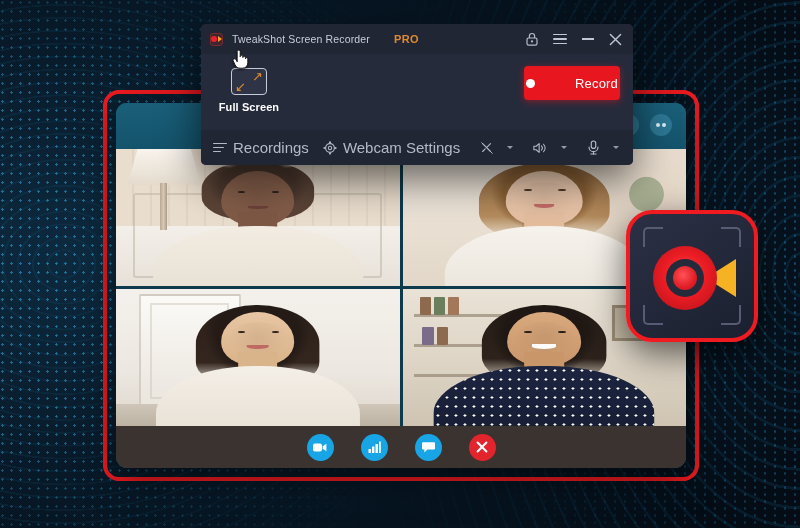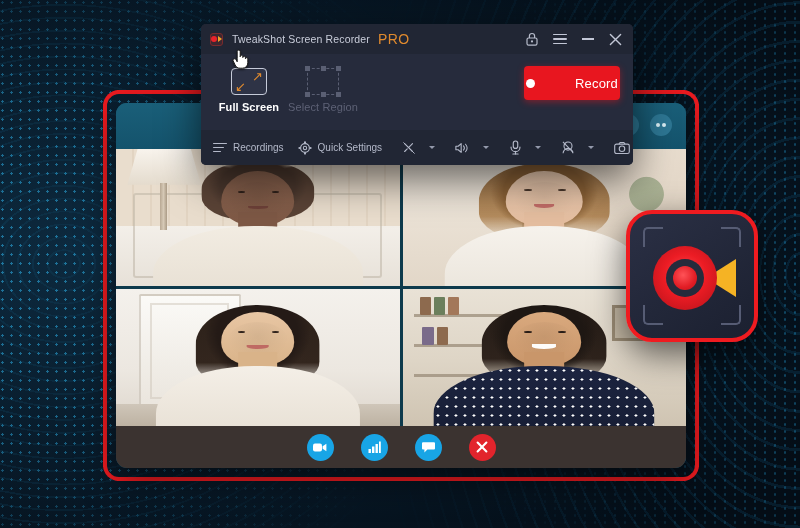--- a/index.html
+++ b/index.html
@@ -274,22 +274,22 @@
     display:flex; align-items:center; justify-content:center;
   }
   .ts-appicon .lens { width:6px; height:6px; border-radius:50%; background:#e8232b; }
   .ts-appicon .cone { width:0;height:0; border-top:3px solid transparent;
       border-bottom:3px solid transparent; border-left:4px solid #f0a12a; margin-left:1px;}
   .ts-title {
     color: #c9cdda; font-size: 10.5px; margin-left: 9px;
     letter-spacing: .15px; white-space: nowrap;
   }
   .ts-pro {
-    color: #e08a2e; font-size: 14px; font-weight: normal;
-    margin-left: 8px; letter-spacing: .4px;
+    color: #e08a2e; font-size: 11px; font-weight: bold;
+    margin-left: 24px; letter-spacing: .4px;
   }
   .ts-tbicons {
     margin-left: auto; display: flex; align-items: center; gap: 15px;
     color: #b7bccb;
   }
   .ts-tbicons > * { display: flex; align-items: center; justify-content: center; }
   .ts-hamb { display: flex; flex-direction: column; gap: 3px; }
   .ts-hamb span { display: block; width: 14px; height: 1.6px; background: #c2c7d6; border-radius: 1px; }
   .ts-min { width: 12px; height: 1.6px; background: #c2c7d6; }
 
@@ -369,21 +369,21 @@
   .record-btn .rdot { width: 9px; height: 9px; border-radius: 50%; background: #fff; }
   .record-btn .rlbl { color: #fff; font-size: 13px; letter-spacing: .2px; margin-left: 32px; }
 
   
   .ts-tools {
     position: absolute; left: 0; bottom: 0; width: 100%; height: 35px;
     background: #212634;
     display: flex; align-items: center; padding-left: 12px;
   }
   .tool { display: flex; align-items: center; gap: 6px; color: #aeb3c4; }
-  .tool-lbl { font-size: 10px; color: #b4b9c9; white-space: nowrap; }
+  .tool-lbl { font-size: 15px; color: #b4b9c9; white-space: nowrap; }
   .tool + .tool { margin-left: 14px; }
   .tool.icoonly { margin-left: 20px; }
   .caret {
     width: 0; height: 0; margin-left: 7px;
     border-left: 3.2px solid transparent; border-right: 3.2px solid transparent;
     border-top: 3.8px solid #9499ab;
   }
   .tl-rec { display:flex; flex-direction:column; gap:2.5px; align-items:flex-start; }
   .tl-rec i { display:block; height:1.5px; background:#b4b9c9; border-radius:1px; }
   .tl-rec i:nth-child(1){width:14px;} .tl-rec i:nth-child(2){width:11px;} .tl-rec i:nth-child(3){width:8px;}
@@ -636,34 +636,20 @@
       <div class="mode active">
         <div class="mode-ico">
           <div class="ico-full">
             <span class="ar a1">↗</span>
             <span class="ar a2">↙</span>
           </div>
         </div>
         <div class="mode-lbl">Full Screen</div>
       </div>
 
-      <div class="mode">
-        <div class="mode-ico">
-          <div class="ico-region">
-            <span class="dash"></span>
-            <span class="hd tl"></span>
-              <span class="hd tm"></span>
-              <span class="hd tr"></span>
-            <span class="hd bl"></span>
-              <span class="hd bm"></span>
-              <span class="hd br"></span>
-          </div>
-        </div>
-        <div class="mode-lbl">Select Region</div>
-      </div>
 
 
 
       <div class="record-btn">
         <span class="rdot"></span>
         <span class="rlbl">Record</span>
       </div>
     </div>
 
     <div class="ts-tools">
@@ -681,21 +667,21 @@
         <svg width="14" height="14" viewBox="0 0 16 16">
           <circle cx="8" cy="8" r="5" fill="none" stroke="#b4b9c9" stroke-width="1.3"></circle>
           <circle cx="8" cy="8" r="1.9" fill="none" stroke="#b4b9c9" stroke-width="1.2"></circle>
           <g fill="#b4b9c9">
             <circle cx="8" cy="1.6" r="1.2"></circle>
               <circle cx="14.4" cy="8" r="1.2"></circle>
             <circle cx="8" cy="14.4" r="1.2"></circle>
               <circle cx="1.6" cy="8" r="1.2"></circle>
           </g>
         </svg>
-        <span class="tool-lbl">Quick Settings</span>
+        <span class="tool-lbl">Webcam Settings</span>
       </div>
 
       <div class="tool icoonly">
         <svg width="14" height="14" viewBox="0 0 16 16">
           <path d="M3 3 L12 12 M12 3 L7.5 7.5 M3 12 L6 9" stroke="#b4b9c9" stroke-width="1.3" fill="none" stroke-linecap="round"></path>
           <path d="M1.6 1.6 L14.4 14.4" stroke="#b4b9c9" stroke-width="1.1"></path>
         </svg>
         <span class="caret"></span>
       </div>
 

